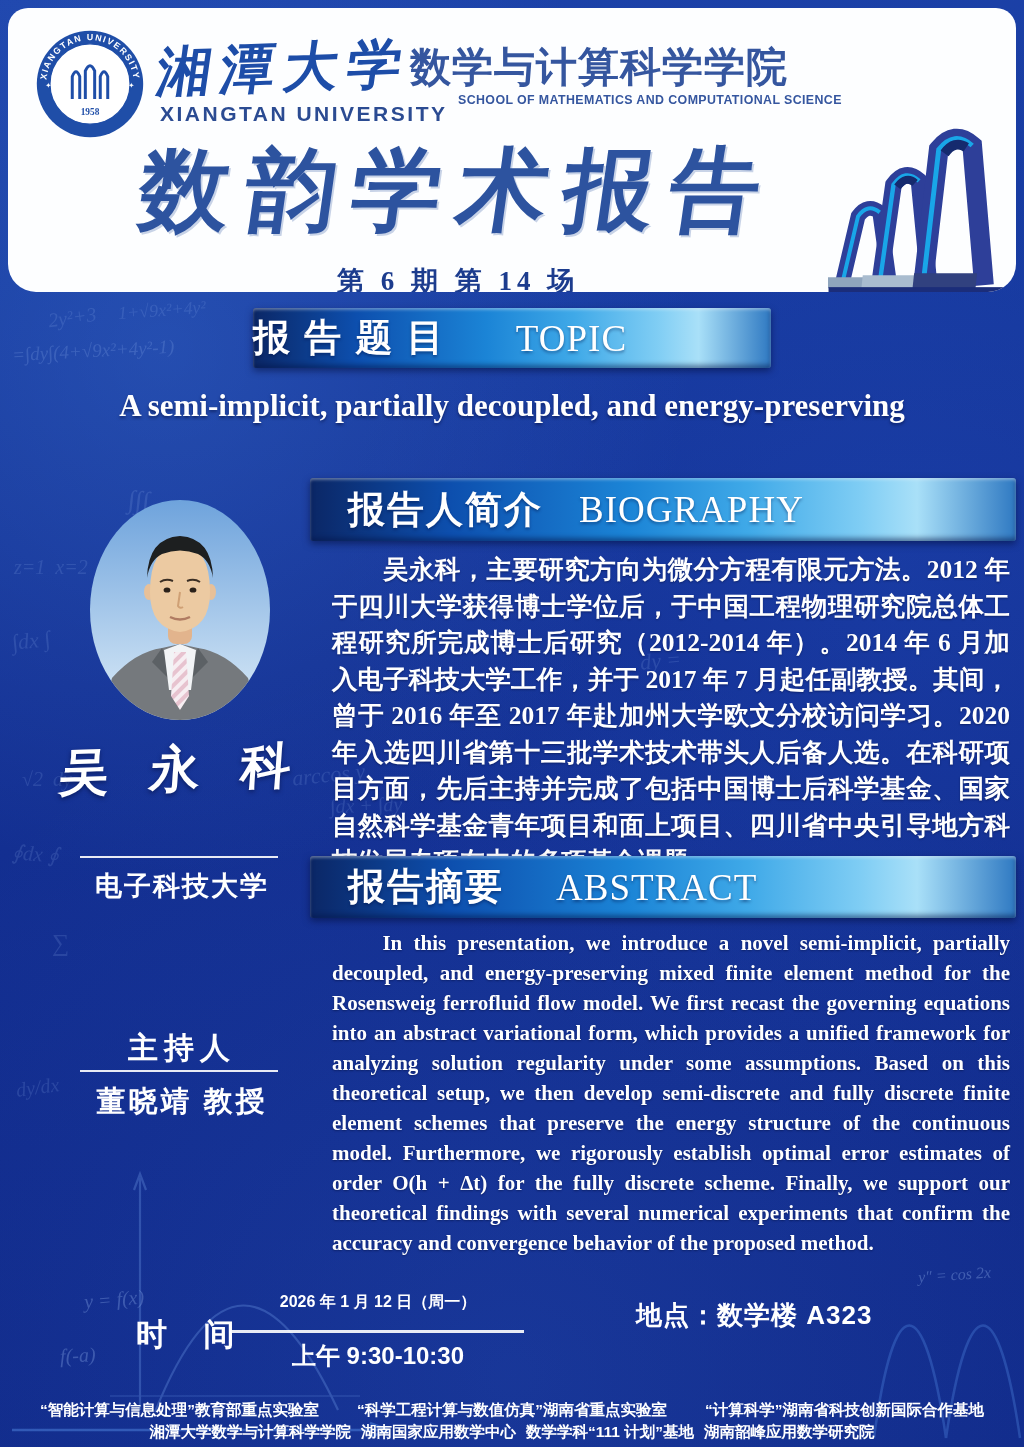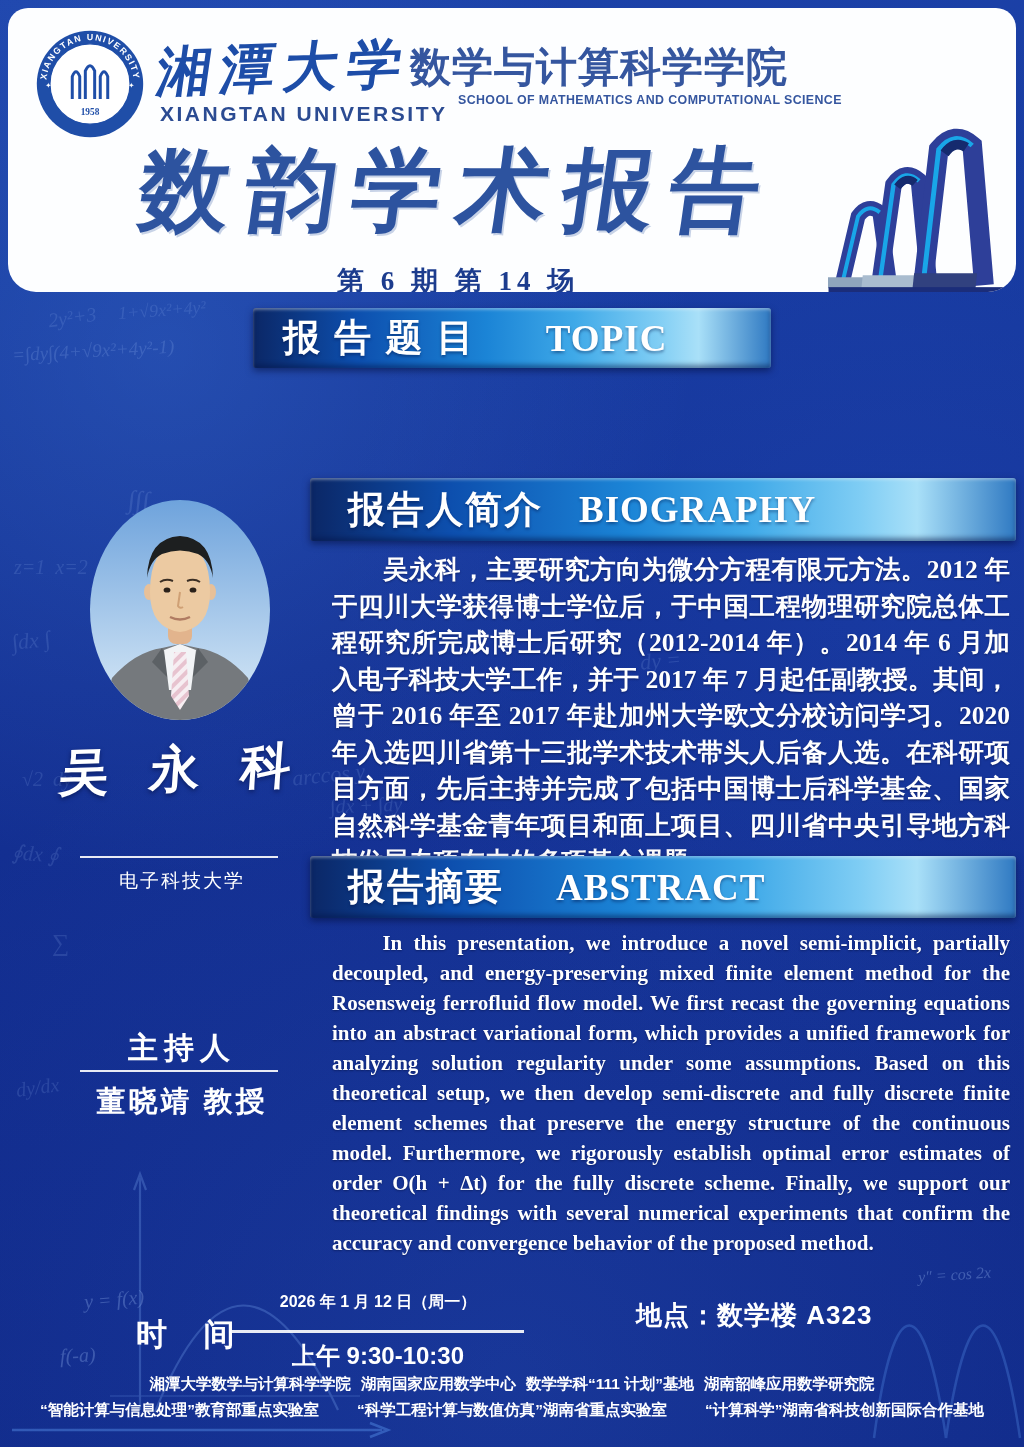--- a/index.html
+++ b/index.html
@@ -51,42 +51,42 @@
     margin-top:15px;
   }
   .gate{position:absolute;right:0;bottom:-4px;width:188px;height:182px;}
   
   .banner{
     position:absolute;display:flex;align-items:center;border-radius:3px;
     background:linear-gradient(90deg,#0b2766 0%,#0d4fae 20%,#1b84d6 45%,#3fa9e8 62%,#7fcdf4 78%,#a9e0f8 86%,#2f79c2 100%);
     box-shadow:0 3px 7px rgba(0,10,50,.5), inset 0 2px 3px rgba(255,255,255,.35), inset 0 -3px 5px rgba(3,20,70,.5);
   }
   .banner .cn{font-size:37px;font-weight:800;color:#fff;letter-spacing:2px;text-shadow:0 2px 3px rgba(0,20,70,.45);}
-  .banner .en{font-size:37px;font-weight:700;color:#fff;letter-spacing:1px;font-family:"Liberation Serif",serif;text-shadow:0 2px 3px rgba(0,20,70,.45);}
-  .topic-banner{left:253px;top:308px;width:518px;height:60px;padding-left:30px;gap:70px;box-sizing:border-box;}
+  .banner .en{font-size:37px;font-weight:400;color:#fff;letter-spacing:1px;font-family:"Liberation Serif",serif;text-shadow:0 2px 3px rgba(0,20,70,.45);}
+  .topic-banner{left:253px;top:308px;width:518px;height:60px;gap:70px;box-sizing:border-box;}
   .bio-banner{left:310px;top:478px;width:706px;height:63px;padding-left:38px;gap:36px;box-sizing:border-box;}
   .abs-banner{left:310px;top:856px;width:706px;height:62px;padding-left:38px;gap:52px;box-sizing:border-box;}
   
   .topic-title{
     position:absolute;left:40px;width:944px;text-align:center;color:#fff;
     font-family:"Liberation Serif",serif;font-weight:700;font-size:31px;
     text-shadow:0 2px 3px rgba(0,10,50,.5);
   }
   .t1{top:388px;} .t2{top:428px;}
   
   .photo{position:absolute;left:90px;top:500px;width:180px;height:220px;}
   .spk-name{
     position:absolute;left:52px;top:736px;width:260px;text-align:center;color:#fff;
     font-size:50px;font-weight:900;letter-spacing:14px;transform:skewX(-6deg) rotate(-2deg);
     font-family:"Liberation Serif",serif;text-shadow:0 2px 4px rgba(0,10,50,.5);
   }
   .spk-title{position:absolute;left:62px;top:812px;width:240px;text-align:center;color:#fff;font-size:28px;font-weight:800;letter-spacing:10px;}
   .rule{position:absolute;height:2px;background:rgba(255,255,255,.9);}
   .rule-spk{left:80px;top:856px;width:198px;}
-  .spk-aff{position:absolute;left:42px;top:868px;width:280px;text-align:center;color:#fff;font-size:19px;font-weight:400;letter-spacing:2px;}
+  .spk-aff{position:absolute;left:42px;top:868px;width:280px;text-align:center;color:#fff;font-size:27px;font-weight:700;letter-spacing:2px;}
   .host-label{position:absolute;left:62px;top:1028px;width:240px;text-align:center;color:#fff;font-size:30px;font-weight:800;letter-spacing:6px;}
   .rule-host{left:80px;top:1070px;width:198px;}
   .host-name{position:absolute;left:42px;top:1082px;width:280px;text-align:center;color:#fff;font-size:29px;font-weight:800;letter-spacing:3px;}
   
   .bio-text{
     position:absolute;left:332px;top:552px;width:678px;color:#fff;
     font-size:25.5px;line-height:36.5px;font-weight:700;text-align:justify;
     text-indent:2em;font-family:"Liberation Serif",serif;
     text-shadow:0 1px 2px rgba(0,10,50,.45);
   }
@@ -97,21 +97,21 @@
     text-shadow:0 1px 2px rgba(0,10,50,.45);
   }
   
   .time-label{position:absolute;left:136px;top:1314px;color:#fff;font-size:31px;font-weight:800;letter-spacing:14px;}
   .sched-date{position:absolute;left:230px;top:1292px;width:296px;text-align:center;color:#fff;font-size:16px;font-weight:800;}
   .rule-date{left:232px;top:1330px;width:292px;height:2.5px;}
   .sched-time{position:absolute;left:230px;top:1340px;width:296px;text-align:center;color:#fff;font-size:24px;font-weight:800;}
   .sched-loc{position:absolute;left:636px;top:1298px;color:#fff;font-size:26px;font-weight:800;letter-spacing:1px;}
   
   .footer-line{position:absolute;left:0;width:1024px;display:flex;justify-content:center;color:#fff;font-weight:700;}
-  .fl1{top:1374px;column-gap:26px;font-size:15.5px;gap:10px;}
+  .fl1{top:1422px;column-gap:26px;font-size:15.5px;gap:10px;}
   .fl2{top:1400px;column-gap:38px;font-size:15.5px;}
   
   .dd{position:absolute;color:#9cbcf5;opacity:.16;font-style:italic;font-family:"Liberation Serif",serif;white-space:pre;pointer-events:none;}
   .svgdec{position:absolute;pointer-events:none;}
 </style>
 </head>
 <body>
 
 <div class="poster">
 
@@ -202,20 +202,21 @@
     </svg>
 
     <div class="series-title">数韵学术报告</div>
     <div class="issue-info">第 6 期  第 14 场</div>
   </div>
 
   <div class="banner topic-banner">
     <span class="cn">报 告 题 目</span>
     <span class="en">TOPIC</span>
   </div>
+  <div class="topic-title t1">A semi-implicit, partially decoupled, and energy-preserving</div>
 
   <div class="banner bio-banner">
     <span class="cn">报告人简介</span>
     <span class="en">BIOGRAPHY</span>
   </div>
   <div class="bio-text">吴永科，主要研究方向为微分方程有限元方法。2012 年于四川大学获得博士学位后，于中国工程物理研究院总体工程研究所完成博士后研究（2012-2014 年）。2014 年 6 月加入电子科技大学工作，并于 2017 年 7 月起任副教授。其间，曾于 2016 年至 2017 年赴加州大学欧文分校访问学习。2020 年入选四川省第十三批学术技术带头人后备人选。在科研项目方面，先后主持并完成了包括中国博士后科学基金、国家自然科学基金青年项目和面上项目、四川省中央引导地方科技发展专项在内的多项基金课题。</div>
 
   <svg class="photo" viewBox="0 0 180 220">
     <defs>
       <clipPath id="ovalClip">

